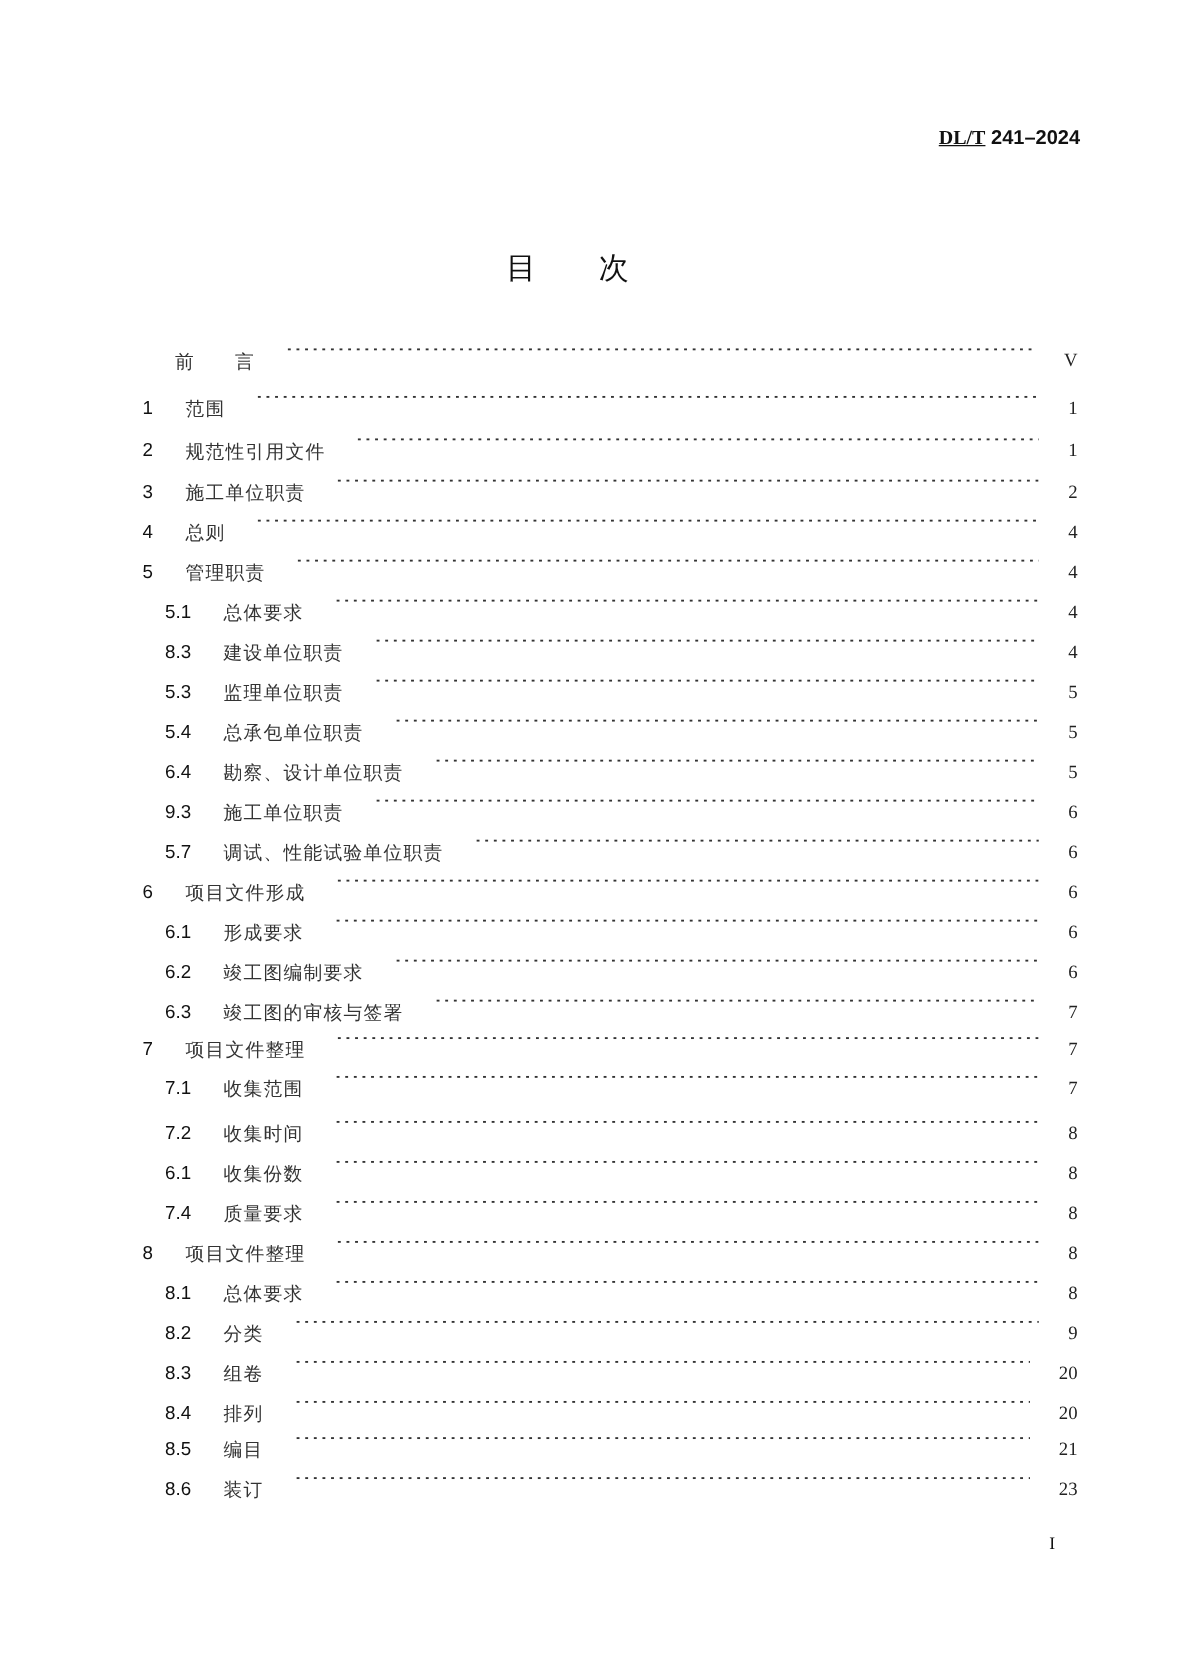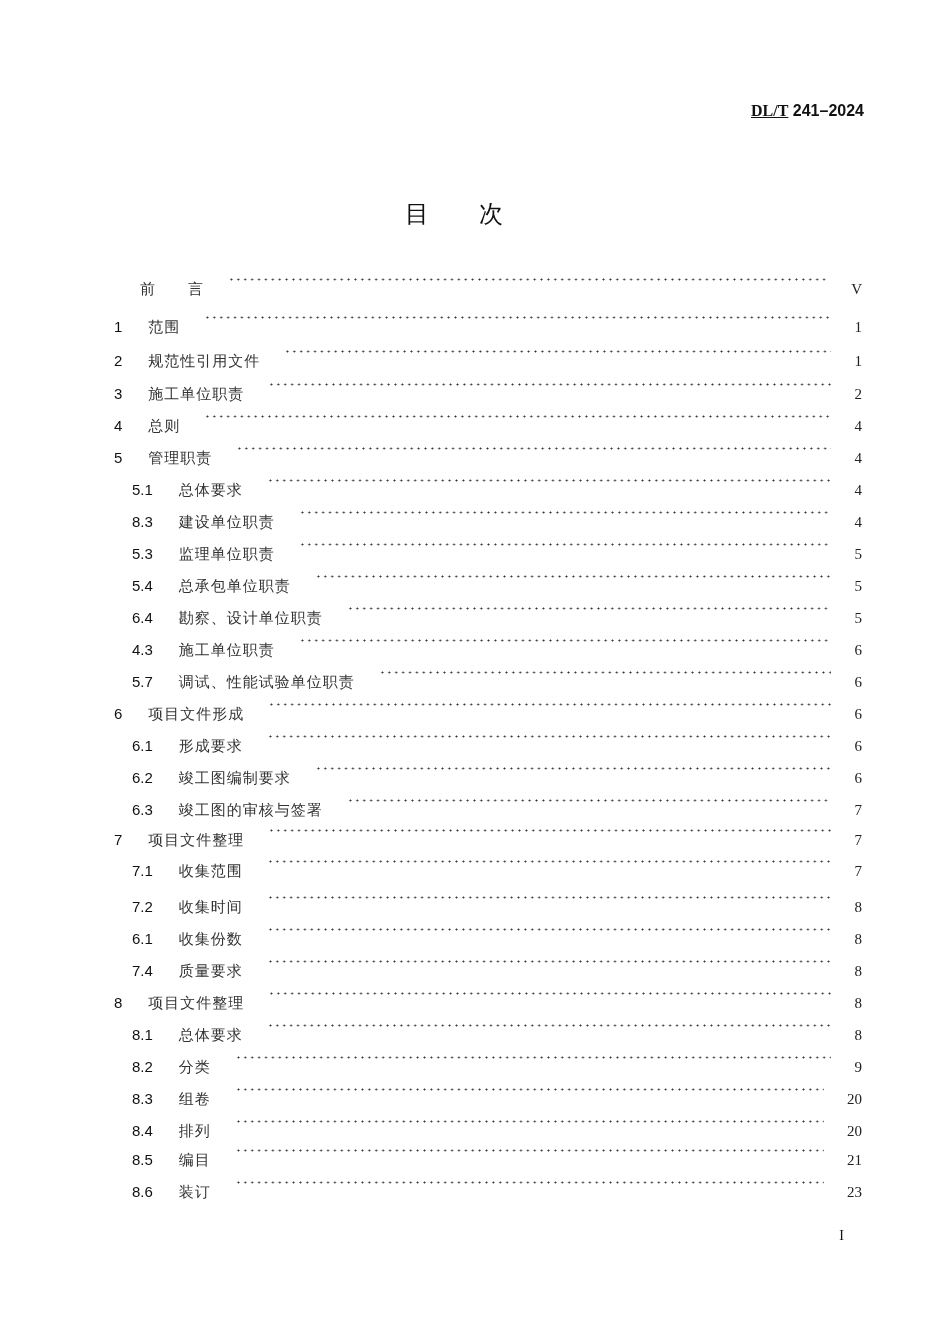--- a/index.html
+++ b/index.html
@@ -116,21 +116,21 @@
     <span class="leader"></span>
     <span class="page">5</span>
   </div>
   <div class="row sub" style="top:329px">
     <span class="num">6.4</span>
     <span class="label">勘察、设计单位职责</span>
     <span class="leader"></span>
     <span class="page">5</span>
   </div>
   <div class="row sub" style="top:361px">
-    <span class="num">4.3</span>
+    <span class="num">9.3</span>
     <span class="label">施工单位职责</span>
     <span class="leader"></span>
     <span class="page">6</span>
   </div>
   <div class="row sub" style="top:393px">
     <span class="num">5.7</span>
     <span class="label">调试、性能试验单位职责</span>
     <span class="leader"></span>
     <span class="page">6</span>
   </div>

